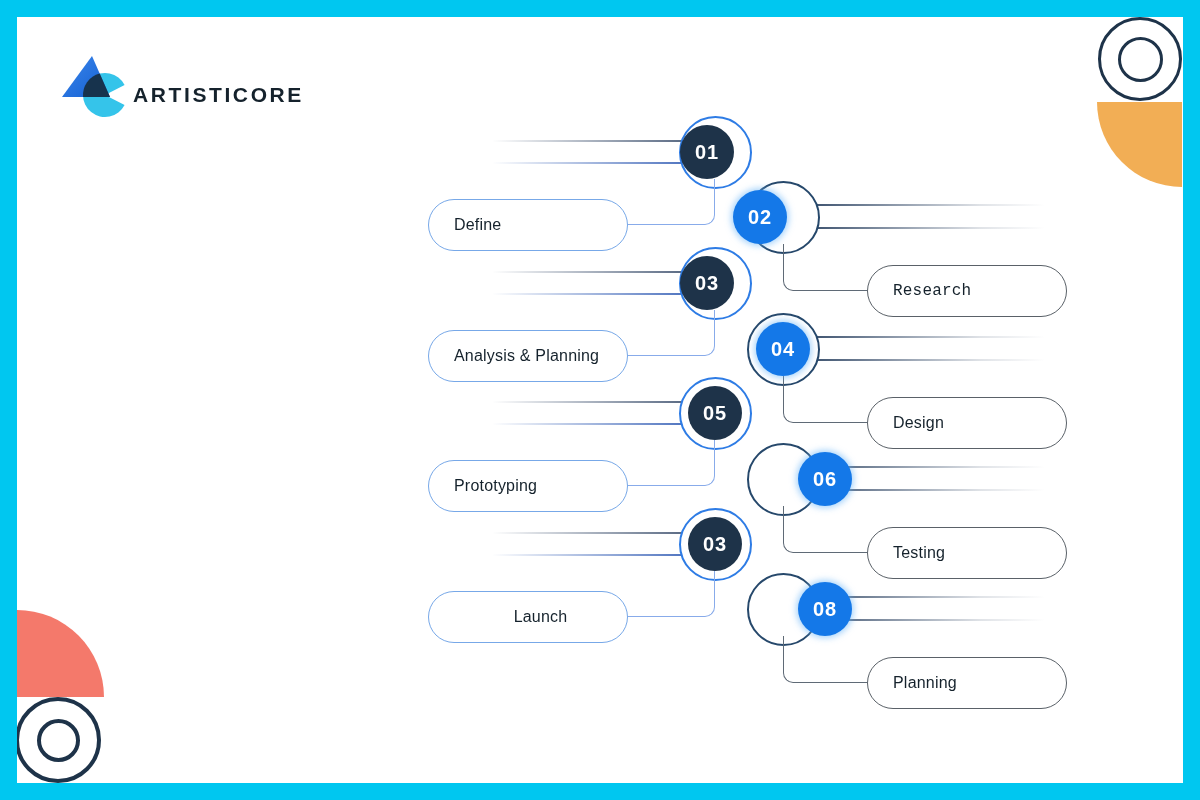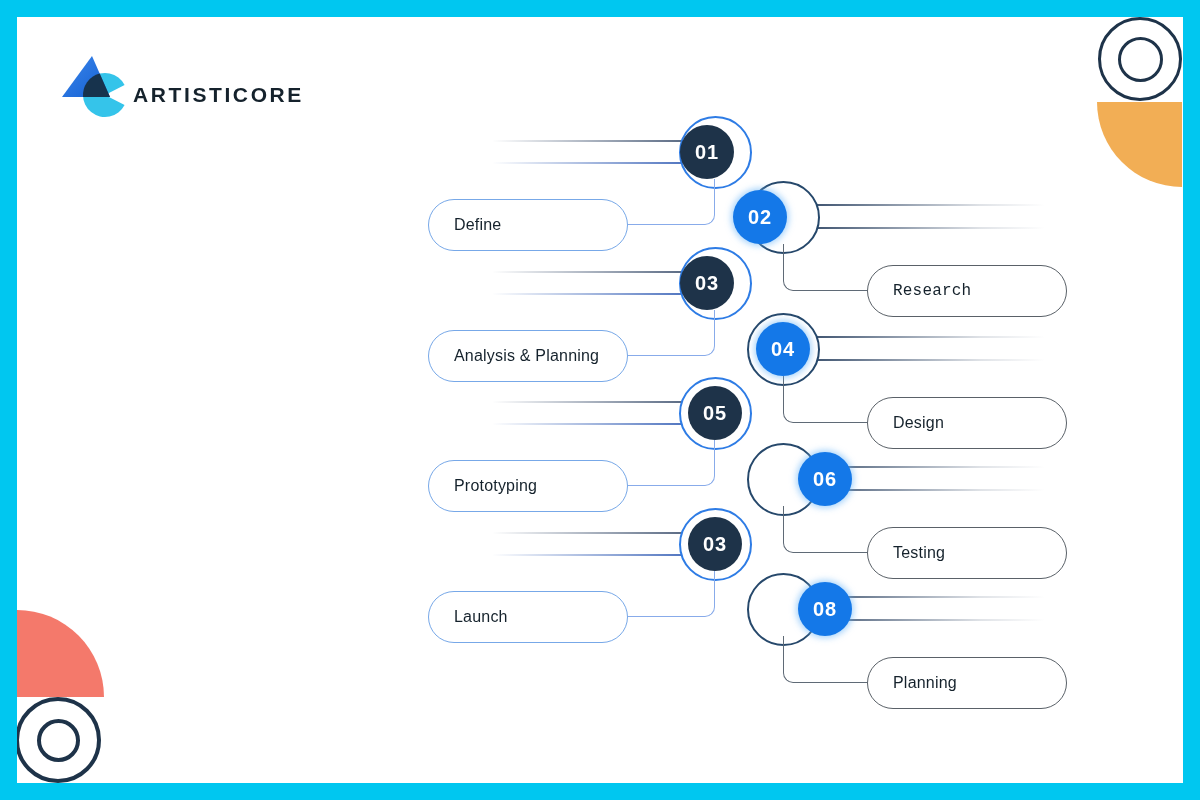--- a/index.html
+++ b/index.html
@@ -154,21 +154,21 @@
       <div class="pill right" style="left: 867px; top: 527px;">
         <span class="label">Testing</span>
       </div>
       <div class="trail l-top" style="left: 492px; width: 192px; top: 532px;"></div>
       <div class="trail l-bot" style="left: 492px; width: 192px; top: 554px;"></div>
       <div class="ring left" style="left: 678.5px; top: 507.5px;"></div>
       <div class="connector left" style="left: 628px; top: 571px; width: 87px; height: 46px;"></div>
       <div class="node left" style="left: 688px; top: 517px;">
         <span class="num">03</span>
       </div>
-      <div class="pill left" style="left: 428px; top: 591px;">
+      <div class="pill left" style="left: 428px; top: 591px; justify-content: center;">
         <span class="label">Launch</span>
       </div>
       <div class="trail r-top" style="left: 813px; width: 232px; top: 596px;"></div>
       <div class="trail r-bot" style="left: 813px; width: 232px; top: 619px;"></div>
       <div class="ring right" style="left: 746.5px; top: 572.5px;"></div>
       <div class="connector right" style="left: 783px; top: 636px; width: 84px; height: 47px;"></div>
       <div class="node right" style="left: 756px; top: 582px; margin-left: 42px;">
         <span class="num">08</span>
       </div>
       <div class="pill right" style="left: 867px; top: 657px;">

